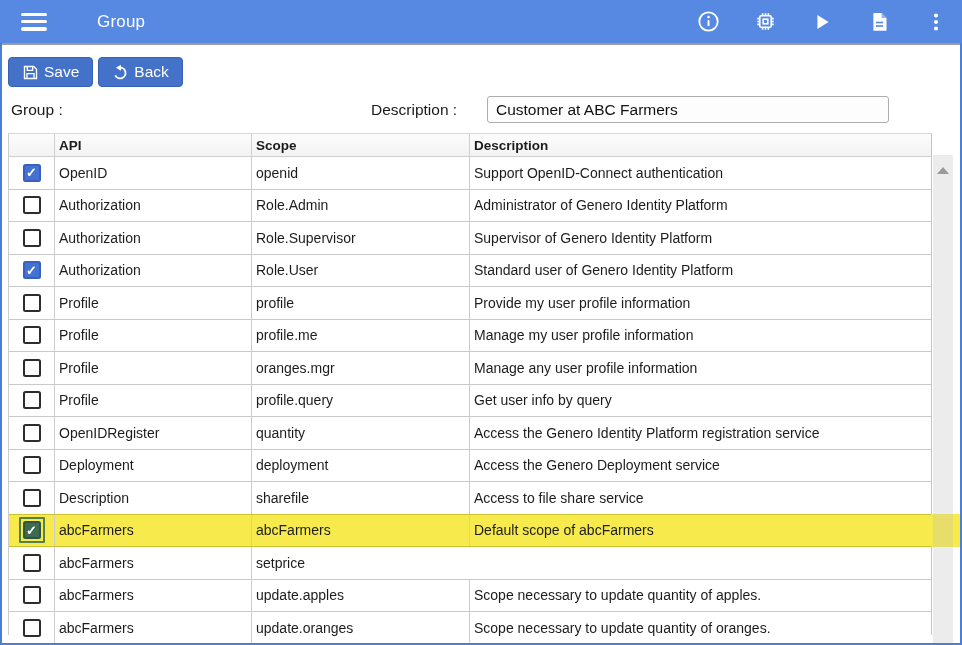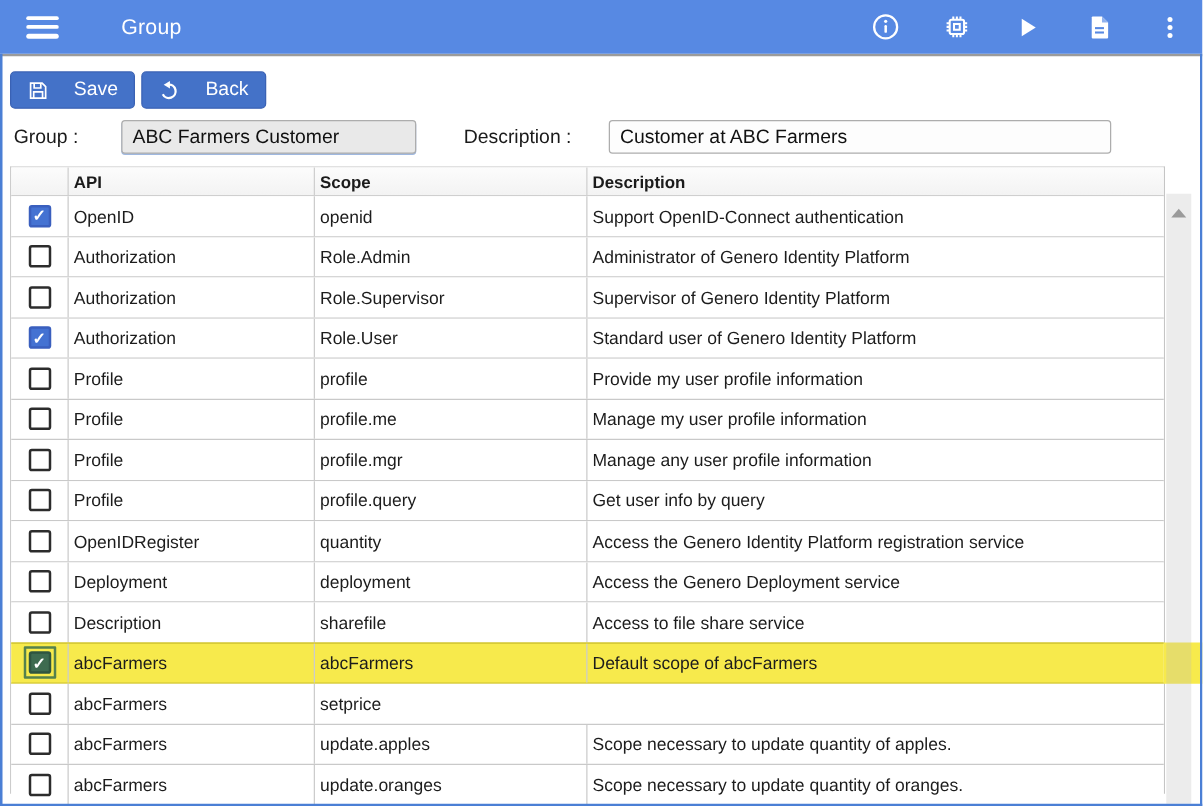--- a/index.html
+++ b/index.html
@@ -21,21 +21,21 @@
   .appbar-icons{position:absolute;right:14px;top:0;height:43px;display:flex;align-items:center;gap:33px;}
   .abtn{width:24px;height:24px;display:flex;align-items:center;justify-content:center;cursor:pointer;}
   .appbar-shadow{position:absolute;top:43px;left:0;right:0;height:2px;background:#9b9b9b;z-index:55;}
 
   
   .frame{position:absolute;left:0;right:0;top:43px;bottom:0;border:2px solid var(--frame-blue);border-top:none;pointer-events:none;z-index:70;}
 
   
   .toolbar{position:absolute;top:57px;left:8px;display:flex;gap:5px;z-index:5;}
   .tbtn{
-    display:flex;align-items:center;gap:20px;height:30px;padding:0 13px;
+    display:flex;align-items:center;gap:5px;height:30px;padding:0 13px;
     background:var(--button-blue);border:1px solid #3a62b4;border-radius:4px;
     color:#fff;font-size:15.5px;font-weight:500;cursor:pointer;
   }
 
   
   .form-row{position:absolute;top:96px;left:0;right:0;height:30px;z-index:5;}
   .flabel{position:absolute;font-size:15.5px;color:#1a1a1a;top:5px;}
   .flabel.group{left:11px;}
   .flabel.desc{left:371px;}
   .finput{
@@ -167,21 +167,20 @@
           <path d="M10.5 5.2 a7.6 7.6 0 1 1 -5.9 10.8" fill="none" stroke="#fff" stroke-width="2.6"></path>
           <path d="M12.6 1.1 L5.6 5.3 l7 4.2 Z" fill="#fff"></path>
         </svg>
       </span>
       <span>Back</span>
     </button>
   </div>
 
   <div class="form-row">
     <div class="flabel group">Group :</div>
-    <input class="finput group" type="text" value="ABC Farmers Customer" style="">
     <div class="flabel desc">Description :</div>
     <input class="finput desc" type="text" value="Customer at ABC Farmers" style="">
   </div>
 
   <div class="table">
     <div class="thead">
       <div class="hc c0"></div>
       <div class="hc c1">API</div>
       <div class="hc c2">Scope</div>
       <div class="hc c3">Description</div>
@@ -253,21 +252,21 @@
     <div class="cell c3">Manage my user profile information</div>
   </div>
 
   <div class="trow">
     <div class="cell c0">
       <div class="cb-ring">
               <div class="cb">✓</div>
             </div>
     </div>
     <div class="cell c1">Profile</div>
-    <div class="cell c2">profile.mgr</div>
+    <div class="cell c2">oranges.mgr</div>
     <div class="cell c3">Manage any user profile information</div>
   </div>
 
   <div class="trow">
     <div class="cell c0">
       <div class="cb-ring">
               <div class="cb">✓</div>
             </div>
     </div>
     <div class="cell c1">Profile</div>

